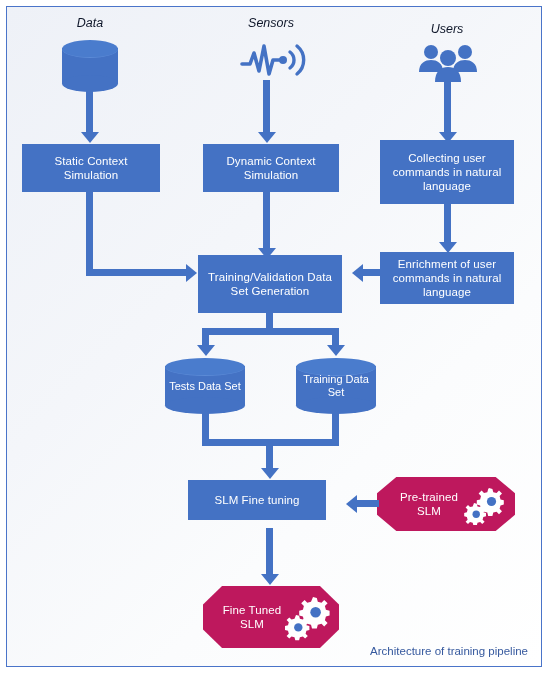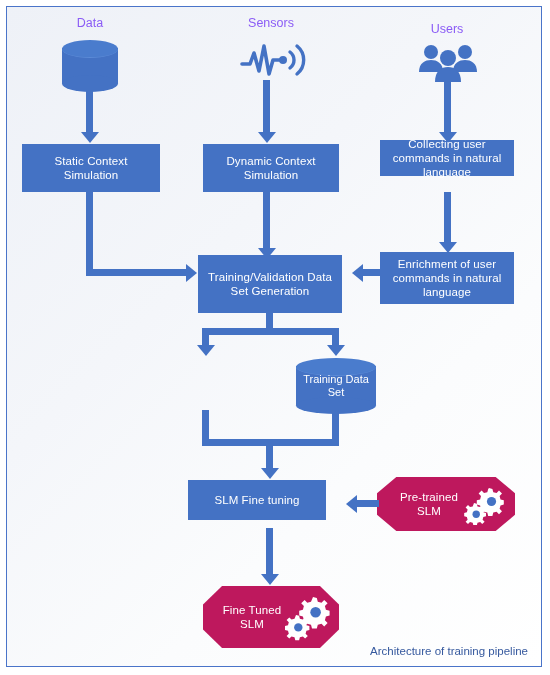--- a/index.html
+++ b/index.html
@@ -64,24 +64,25 @@
     position:absolute;left:0;right:0;top:50%;
     transform:translateY(-50%);
     text-align:center;color:#fff;
     font-size:11px;line-height:13px;
     z-index:3;
   }
 
   
   .src-label{
     position:absolute;
-    color:#8b5cf6;
+    color:#0f172a;
     font-size:12.5px;
     text-align:center;
     white-space:nowrap;
+    font-style:italic;
   }
 
   
   .ln{position:absolute;background:#4472c4;}
   .ah-down{
     position:absolute;width:0;height:0;
     border-left:9px solid transparent;
     border-right:9px solid transparent;
     border-top:11px solid #4472c4;
   }
@@ -154,21 +155,21 @@
 
   <div class="node" style="left:22px;top:144px;width:138px;height:48px;">
     <span>Static Context Simulation</span>
   </div>
 
   <div class="node" style="left:203px;top:144px;width:136px;height:48px;flex-direction:column;">
     <span>Dynamic Context</span>
     <span>Simulation</span>
   </div>
 
-  <div class="node" style="left:380px;top:140px;width:134px;height:36px;flex-direction:column;">
+  <div class="node" style="left:380px;top:140px;width:134px;height:64px;flex-direction:column;">
     <span>Collecting user</span>
     <span>commands in natural</span>
     <span>language</span>
   </div>
 
   <div class="ln" style="left:86px;top:192px;width:7px;height:84px;"></div>
   <div class="ln" style="left:86px;top:269px;width:101px;height:7px;"></div>
   <div class="ah-right" style="left:186px;top:263.5px;"></div>
 
   <div class="ln" style="left:263px;top:192px;width:7px;height:59px;"></div>
@@ -191,20 +192,29 @@
   <div class="ln" style="left:363px;top:269px;width:20px;height:7px;"></div>
   <div class="ah-left" style="left:352px;top:263.5px;"></div>
 
   <div class="ln" style="left:266px;top:301px;width:7px;height:34px;"></div>
   <div class="ln" style="left:202px;top:328px;width:137px;height:7px;"></div>
   <div class="ln" style="left:202px;top:328px;width:7px;height:20px;"></div>
   <div class="ah-down" style="left:196.5px;top:345px;"></div>
   <div class="ln" style="left:332px;top:328px;width:7px;height:20px;"></div>
   <div class="ah-down" style="left:326.5px;top:345px;"></div>
 
+  <div class="cyl" style="left:165px;top:358px;width:80px;height:56px;">
+    <div class="body"></div>
+    <div class="top"></div>
+    <div class="bottom"></div>
+    <div class="cyl-label">
+      <span>Tests Data</span>
+      <span>Set</span>
+    </div>
+  </div>
 
   <div class="cyl" style="left:296px;top:358px;width:80px;height:56px;">
     <div class="body"></div>
     <div class="top"></div>
     <div class="bottom"></div>
     <div class="cyl-label">
       <span>Training</span>
       <span>Data Set</span>
     </div>
   </div>

